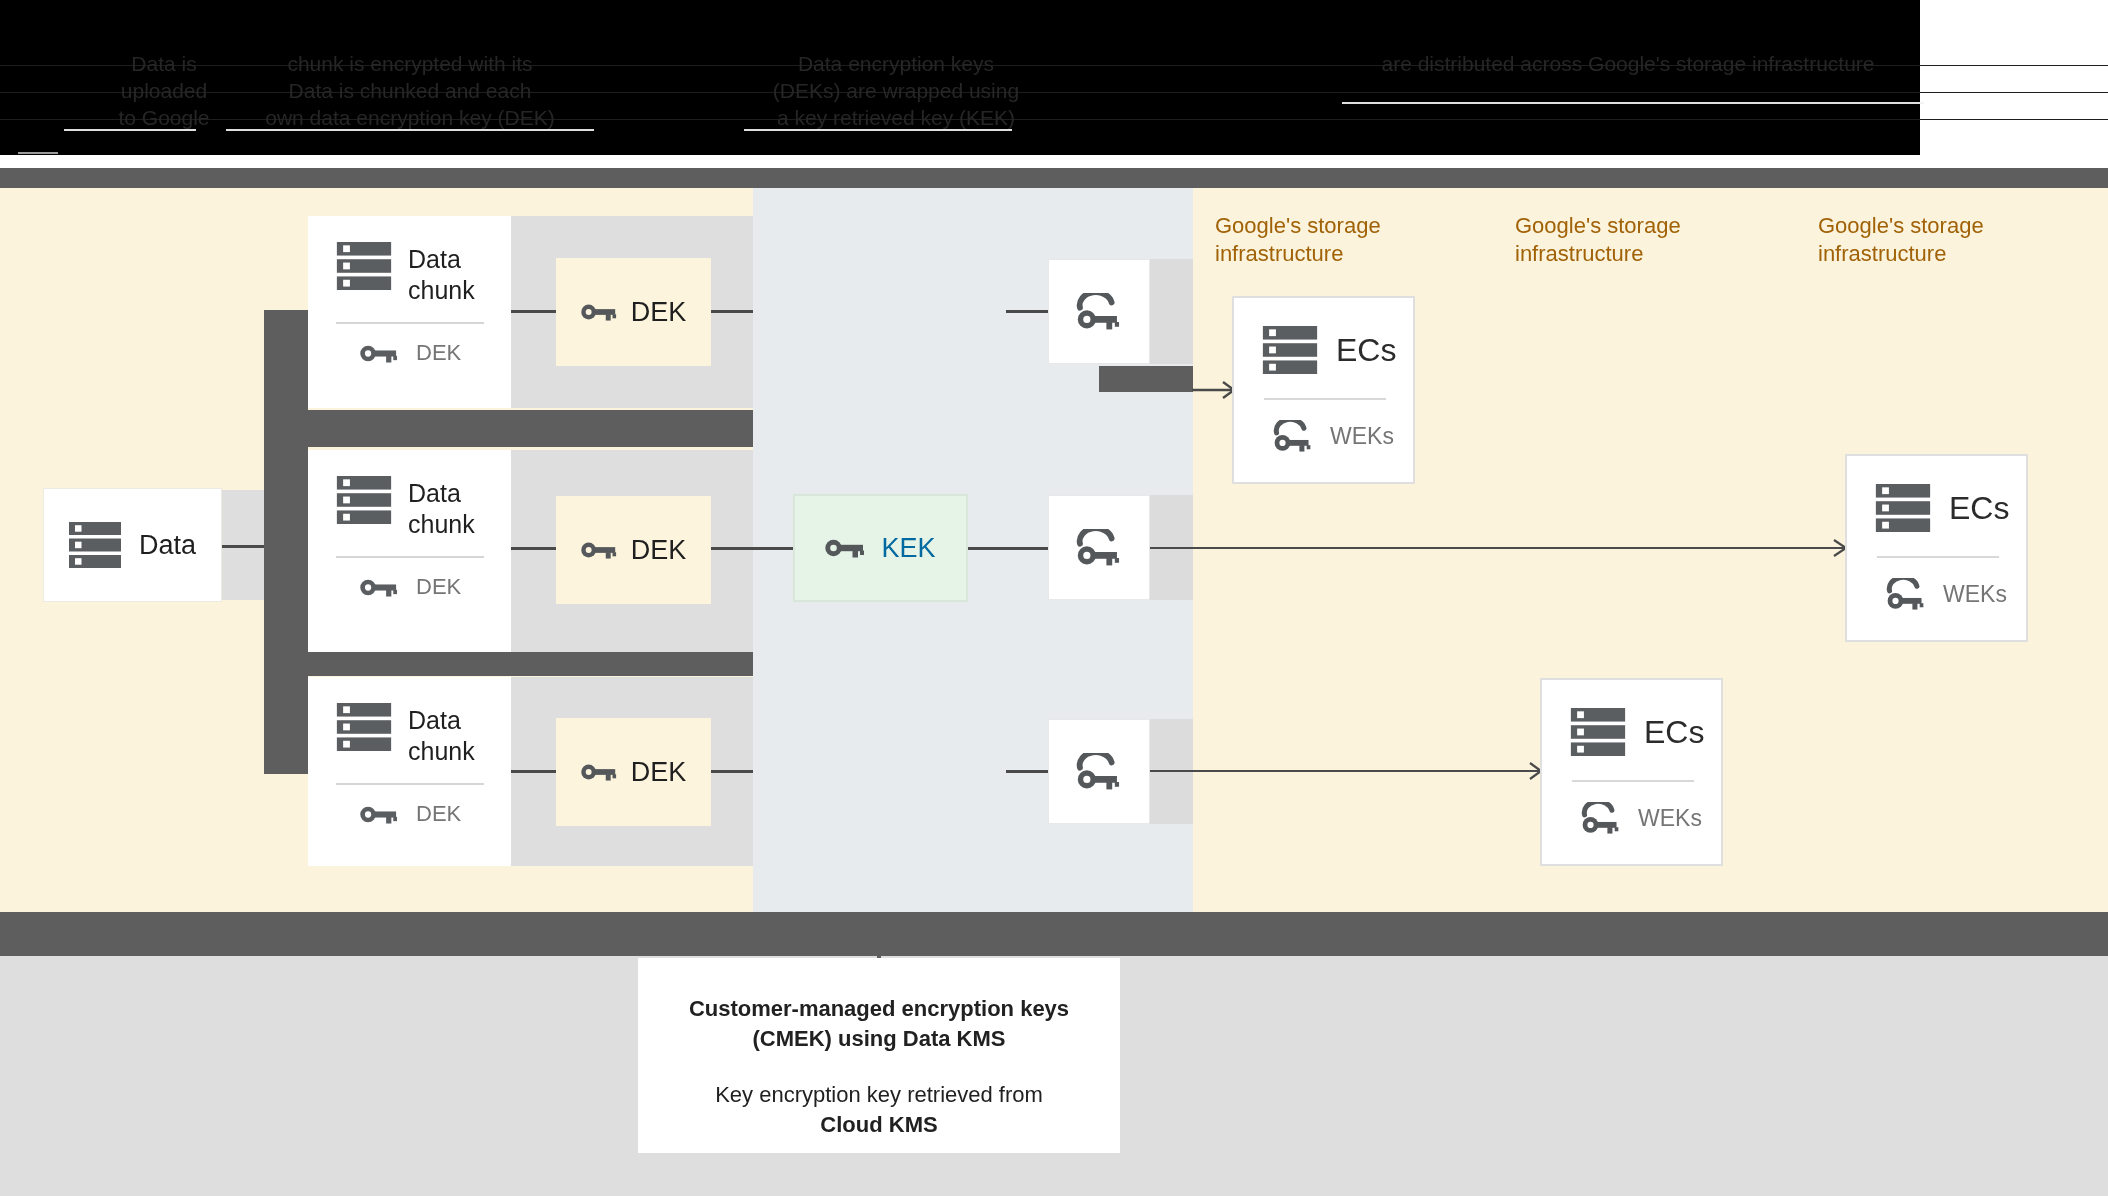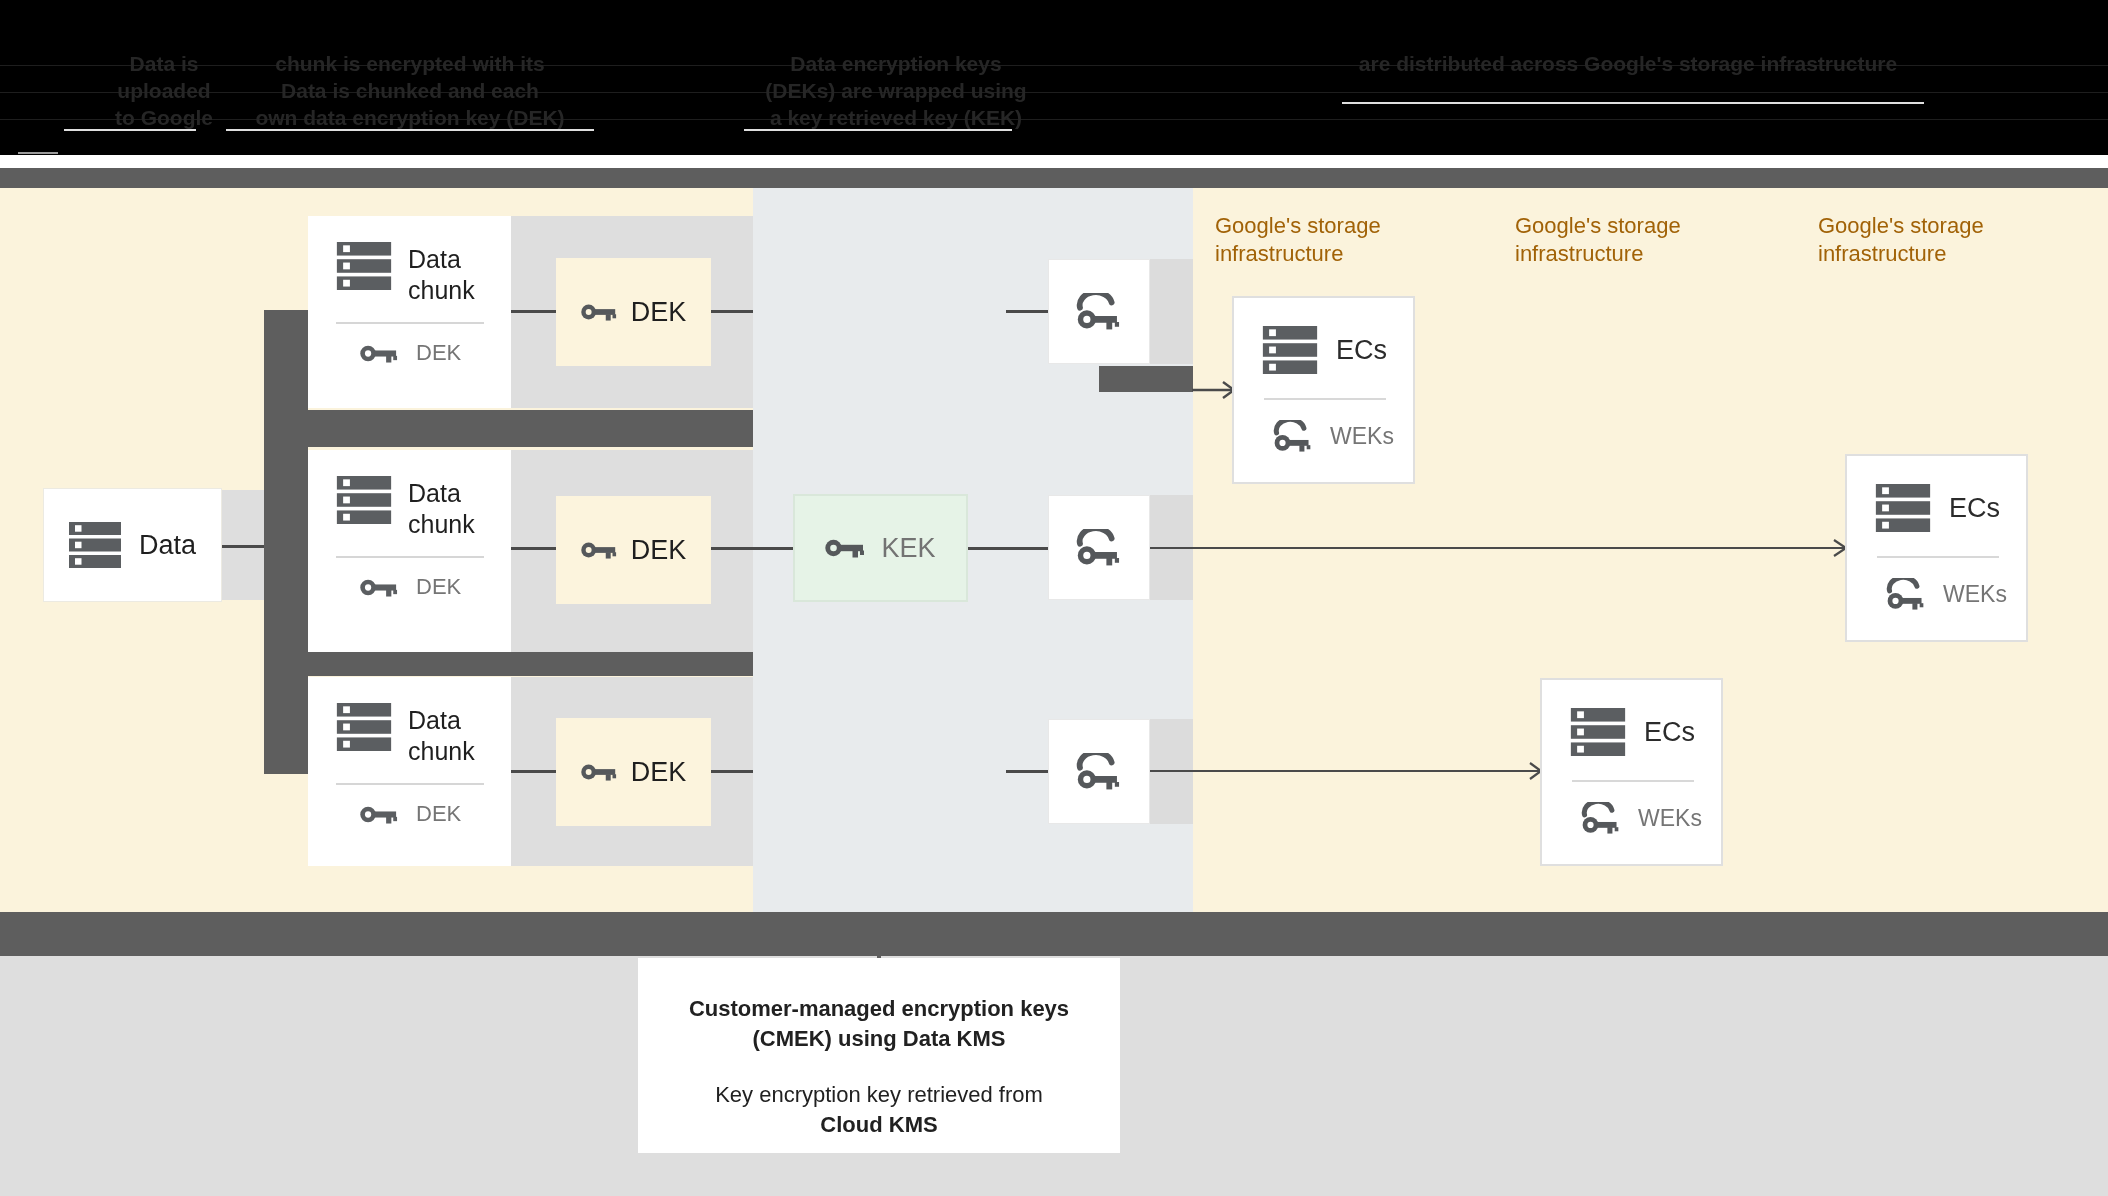--- a/index.html
+++ b/index.html
@@ -1,21 +1,21 @@
 <!DOCTYPE html>
 <html><head>
 <meta charset="utf-8">
 <style>
   html,body{margin:0;padding:0;background:#fff;}
   .stage{position:relative;width:2108px;height:1196px;background:#ffffff;overflow:hidden;
          font-family:"Liberation Sans", sans-serif;color:#212121;}
   .abs{position:absolute;}
 
   
-  .topbar{left:0;top:0;width:2108px;height:155px;background:#000;font-weight:bold;}
+  .topbar{left:0;top:0;width:1920px;height:155px;background:#000;}
   .step{position:absolute;top:50px;color:#262626;font-size:21px;line-height:27px;text-align:center;}
   .faintline{position:absolute;left:0;width:2108px;height:1px;background:#1e1e1e;}
   .underline{position:absolute;height:2px;background:#f2f2f2;opacity:.92;}
   .corner-dash{position:absolute;left:18px;top:152px;width:40px;height:2px;background:#9a9a9a;}
 
   .graybar{left:0;width:2108px;background:#5E5E5E;}
 
   
   .zone-cream{top:188px;height:724px;background:#FBF3DC;}
   .zone-kms{left:753px;top:188px;width:440px;height:724px;background:#E8EBED;}
@@ -31,29 +31,29 @@
   .chunk-top{display:flex;align-items:flex-start;gap:16px;}
   .chunk-title{font-size:25px;line-height:31px;color:#1f1f1f;margin-top:2px;}
   .divider{width:148px;height:2px;background:#D6D6D6;margin:16px 0 0 0;}
   .chunk-bottom{display:flex;align-items:center;gap:18px;margin:16px 0 0 24px;}
   .sub-label{font-size:22px;color:#757575;}
 
   .dekbox{left:556px;width:155px;height:108px;background:#FCF4DD;display:flex;align-items:center;
           justify-content:center;gap:14px;font-size:27px;color:#1f1f1f;}
   .kekbox{left:793px;top:494px;width:175px;height:108px;background:#E6F3E7;border:2px solid #D9E7DA;
           box-sizing:border-box;display:flex;align-items:center;justify-content:center;gap:16px;
-          font-size:27px;color:#737373;}
+          font-size:27px;color:#0369a1;}
   .keybox{left:1048px;width:102px;height:105px;background:#fff;border:1px solid #E8E8E8;box-sizing:border-box;
           display:flex;align-items:center;justify-content:center;}
   .keystrip{left:1150px;width:43px;height:105px;background:#DCDCDC;}
 
   .ecbox{width:183px;height:188px;background:#fff;border:2px solid #DFDFDF;box-sizing:border-box;}
   .ec-inner{padding:28px 0 0 28px;}
   .ec-top{display:flex;align-items:center;gap:18px;}
-  .ec-title{font-size:27px;color:#2b2b2b;}
+  .ec-title{font-size:32px;color:#2b2b2b;}
   .ec-divider{width:122px;height:2px;background:#D8D8D8;margin:24px 0 0 2px;}
   .ec-bottom{display:flex;align-items:center;gap:16px;margin:20px 12px 0 10px;}
 
   .databox{left:43px;top:488px;width:179px;height:114px;background:#fff;border:1px solid #ECEAE2;
            box-sizing:border-box;display:flex;align-items:center;justify-content:center;gap:18px;
            font-size:27px;color:#1f1f1f;}
 
   .storage-label{position:absolute;width:240px;color:#a16207;font-size:22px;line-height:28px;}
 
   

